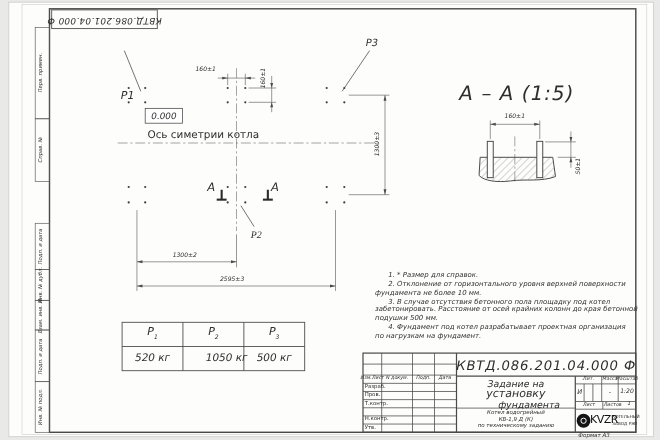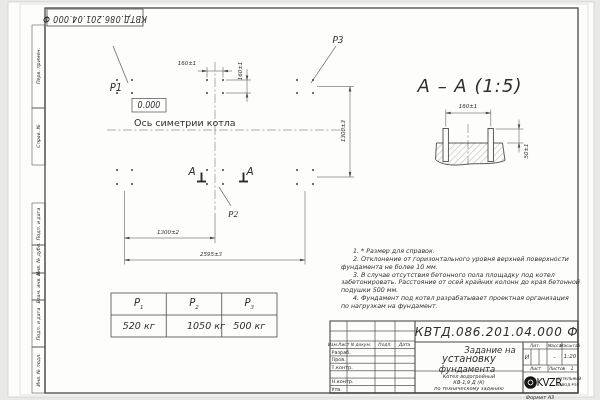--- a/index.html
+++ b/index.html
@@ -232,23 +232,23 @@
     <span>P</span><sub>2</sub>
   </div>
   <div class="t" style="left:249.3px;top:304px;font-size:10px;">
     <span>P</span><sub>3</sub>
   </div>
   <div class="t" style="left:138.7px;top:326px;font-size:9.5px;">520 кг</div>
   <div class="t" style="left:194px;top:326px;font-size:9.5px;margin-left:12px;">1050 кг</div>
   <div class="t" style="left:249.3px;top:326px;font-size:9.5px;">500 кг</div>
 
   <div class="t" style="left:496.5px;top:331.5px;font-size:12px;letter-spacing:0.8px;">КВТД.086.201.04.000 Ф</div>
-  <div class="t" style="left:469px;top:349.5px;font-size:8.5px;margin-left:21px;">Задание на</div>
+  <div class="t" style="left:469px;top:349.5px;font-size:8.5px;">Задание на</div>
   <div class="t" style="left:469px;top:359px;font-size:10px;">установку</div>
-  <div class="t" style="left:467px;top:368.5px;font-size:8.5px;text-align:center;">фундамента</div>
+  <div class="t" style="left:481px;top:368.5px;font-size:8.5px;text-align:center;">фундамента</div>
   <div class="t" style="left:469px;top:375.5px;font-size:5px;">Котел водогрейный</div>
   <div class="t" style="left:469px;top:381.5px;font-size:5px;">КВ-1,9 Д (К)</div>
   <div class="t" style="left:469px;top:388px;font-size:5px;">по техническому заданию</div>
 
   <div class="t" style="left:338.5px;top:345px;font-size:4.4px;">Изм.Лист</div>
   <div class="t" style="left:361px;top:345px;font-size:4.4px;">N докум.</div>
   <div class="t" style="left:385px;top:345px;font-size:4.4px;">Подп.</div>
   <div class="t" style="left:404.5px;top:345px;font-size:4.4px;">Дата</div>
 
   <div class="tl" style="left:331.5px;top:349.8px;font-size:4.9px;">Разраб.</div>

